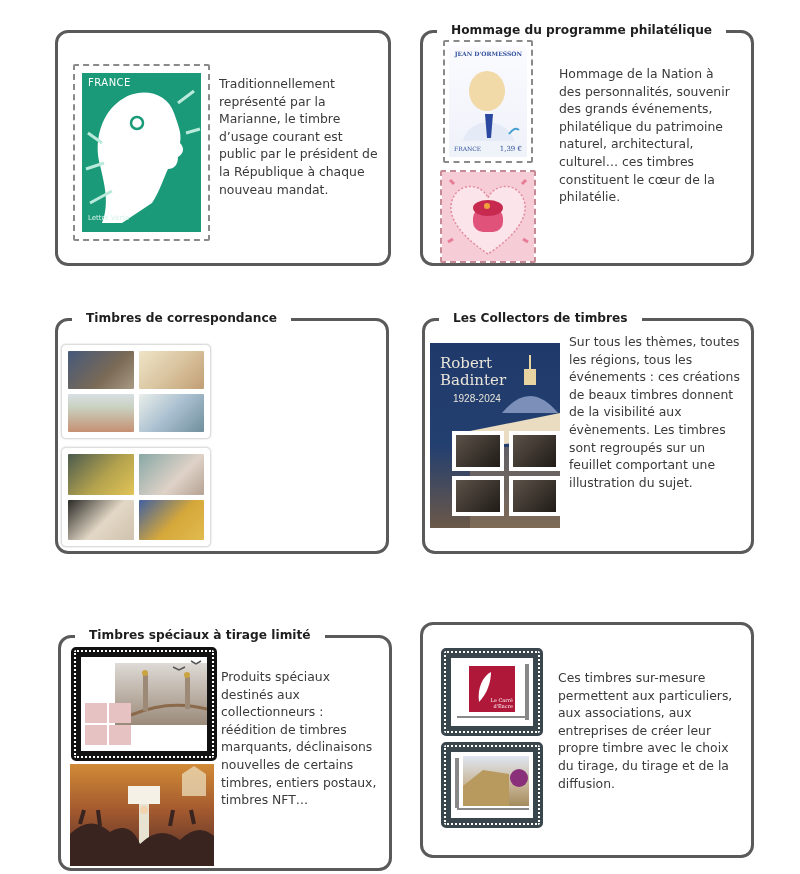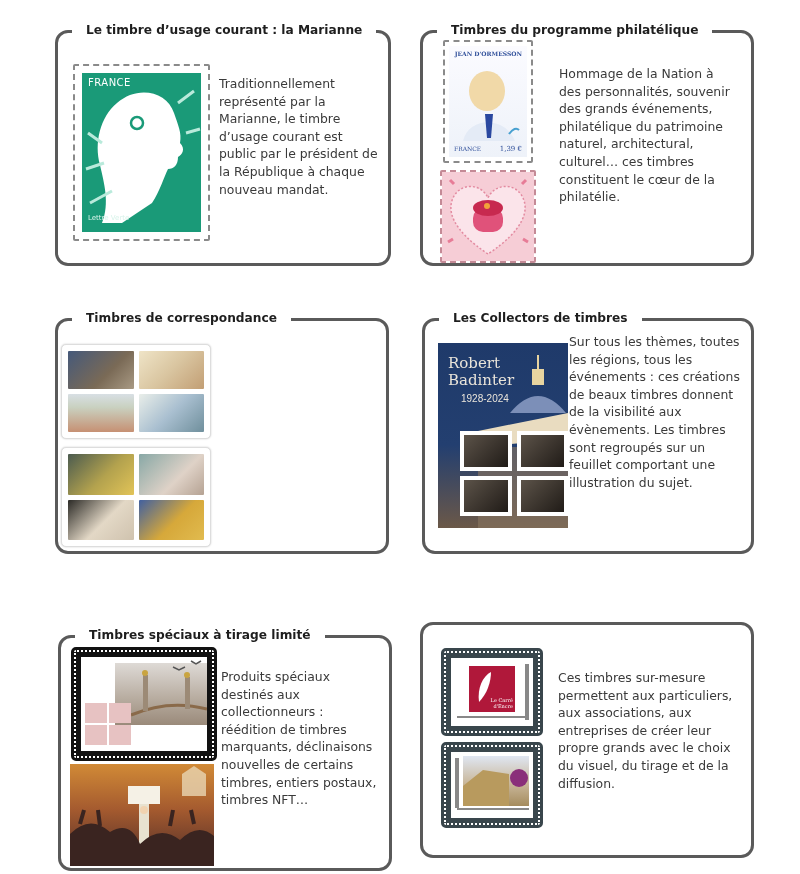--- a/index.html
+++ b/index.html
@@ -69,37 +69,36 @@
   .collector .grid { position: absolute; left: 22px; top: 88px; width: 108px; display: grid; grid-template-columns: 1fr 1fr; gap: 5px; }
   .collector .g { background: #fff; height: 40px; padding: 4px; }
   .collector .g div { width: 100%; height: 100%; background: linear-gradient(135deg,#5c5349,#201b17); }
 
   .protest-img { position: absolute; background: linear-gradient(180deg,#d18a36 0%,#a45a2f 45%,#4d2c28 100%); overflow: hidden; }
 </style>
 </head>
 <body>
 
 <section class="card" style="left:55px;top:30px;width:336px;height:236px;">
-  <h2 class="card-title" style="left:14px;">Le timbre d’usage courant : la Marianne</h2>
   <div class="perf" style="left:15px;top:31px;width:137px;height:177px;">
     <div class="marianne-img">
       <span class="lbl-top">FRANCE</span>
       <svg width="121" height="161" viewBox="0 0 121 161" style="position:absolute;left:0;top:0;">
         <path d="M35 30 C55 12 85 18 92 40 C96 52 100 60 98 70 C104 76 100 82 96 84 C96 92 92 96 86 96 C82 104 78 118 70 130 L40 150 L20 150 C28 130 22 110 18 92 C12 70 18 44 35 30 Z" fill="#ffffff"></path>
         <circle cx="55" cy="50" r="6" fill="none" stroke="#1a9a78" stroke-width="2.5"></circle>
         <path d="M20 70 L6 60 M22 90 L4 96 M30 118 L8 130 M96 30 L112 18 M104 60 L118 56" stroke="#b9eadb" stroke-width="3"></path>
       </svg>
       <span class="lbl-bot">Lettre Verte</span>
     </div>
   </div>
   <p class="card-text" style="left:161px;top:42px;width:160px;">Traditionnellement représenté par la Marianne, le timbre d’usage courant est public par le président de la République à chaque nouveau mandat.</p>
 </section>
 
 <section class="card" style="left:420px;top:30px;width:334px;height:236px;">
-  <h2 class="card-title" style="left:14px;">Timbres du programme philatélique</h2>
+  <h2 class="card-title" style="left:14px;">Hommage du programme philatélique</h2>
   <div class="perf" style="left:20px;top:7px;width:90px;height:123px;padding:4px;">
     <div class="portrait-img">
       <span class="name">JEAN D'ORMESSON</span>
       <svg width="80" height="113" viewBox="0 0 80 113" style="position:absolute;left:0;top:0;">
         <ellipse cx="38" cy="45" rx="18" ry="20" fill="#f1d9a8"></ellipse>
         <path d="M14 95 C20 70 56 70 66 95 Z" fill="#e4ebf6"></path>
         <path d="M36 68 L44 68 L42 92 L38 92 Z" fill="#2a48a0"></path>
         <path d="M60 88 Q66 80 70 84" stroke="#48a0d0" stroke-width="2" fill="none"></path>
       </svg>
       <span class="country">FRANCE</span>
@@ -131,21 +130,21 @@
   <div class="sheet" style="left:3px;top:126px;width:150px;height:100px;">
     <div class="tile" style="background:linear-gradient(135deg,#4b5b4f,#b3a24e 55%,#e2c458);"></div>
     <div class="tile" style="background:linear-gradient(135deg,#88a8a6,#dfd2c7 60%,#b5a293);"></div>
     <div class="tile" style="background:linear-gradient(135deg,#2b2a26,#e3d8c6 55%,#cfc2ae);"></div>
     <div class="tile" style="background:linear-gradient(135deg,#4160a0,#d6a83a 55%,#e1bb4f);"></div>
   </div>
 </section>
 
 <section class="card" style="left:422px;top:318px;width:332px;height:236px;">
   <h2 class="card-title" style="left:14px;">Les Collectors de timbres</h2>
-  <div class="collector" style="left:5px;top:22px;width:130px;height:185px;margin-left:8px;">
+  <div class="collector" style="left:5px;top:22px;width:130px;height:185px;">
     <div class="ct1" style="width:80px;">Robert Badinter</div>
     <div class="ct2">1928-2024</div>
     <svg width="130" height="185" viewBox="0 0 130 185" style="position:absolute;left:0;top:0;">
       <path d="M72 70 Q100 36 128 70 Z" fill="#7c8fb8"></path>
       <rect x="94" y="26" width="12" height="16" fill="#e7d4a0"></rect>
       <path d="M100 12 L100 26" stroke="#e7d4a0" stroke-width="2"></path>
       <path d="M40 88 L130 70 L130 96 L40 104 Z" fill="#e9dcc0"></path>
       <rect x="40" y="104" width="90" height="81" fill="#8b7660" opacity="0.6"></rect>
     </svg>
     <div class="grid">
@@ -218,14 +217,14 @@
       <div style="position:absolute;left:12px;top:4px;width:66px;height:50px;background:linear-gradient(180deg,#dfe6f2 0%,#c9b79a 55%,#a58c5e 100%);">
         <svg width="66" height="50" viewBox="0 0 66 50">
           <path d="M0 30 L20 14 L46 18 L46 50 L0 50 Z" fill="#b89a5e"></path>
           <circle cx="56" cy="22" r="9" fill="#8a2f7a"></circle>
         </svg>
       </div>
       <div style="position:absolute;left:4px;top:6px;width:4px;height:50px;background:#888;"></div>
       <div style="position:absolute;left:6px;right:4px;bottom:8px;height:2px;background:#888;"></div>
     </div>
   </div>
-  <p class="card-text" style="left:135px;top:44px;width:186px;">Ces timbres sur-mesure permettent aux particuliers, aux associations, aux entreprises de créer leur propre grands avec le choix du visuel, du tirage et de la diffusion.</p>
+  <p class="card-text" style="left:135px;top:44px;width:186px;">Ces timbres sur-mesure permettent aux particuliers, aux associations, aux entreprises de créer leur propre timbre avec le choix du tirage, du tirage et de la diffusion.</p>
 </section>
 
 </body></html>

